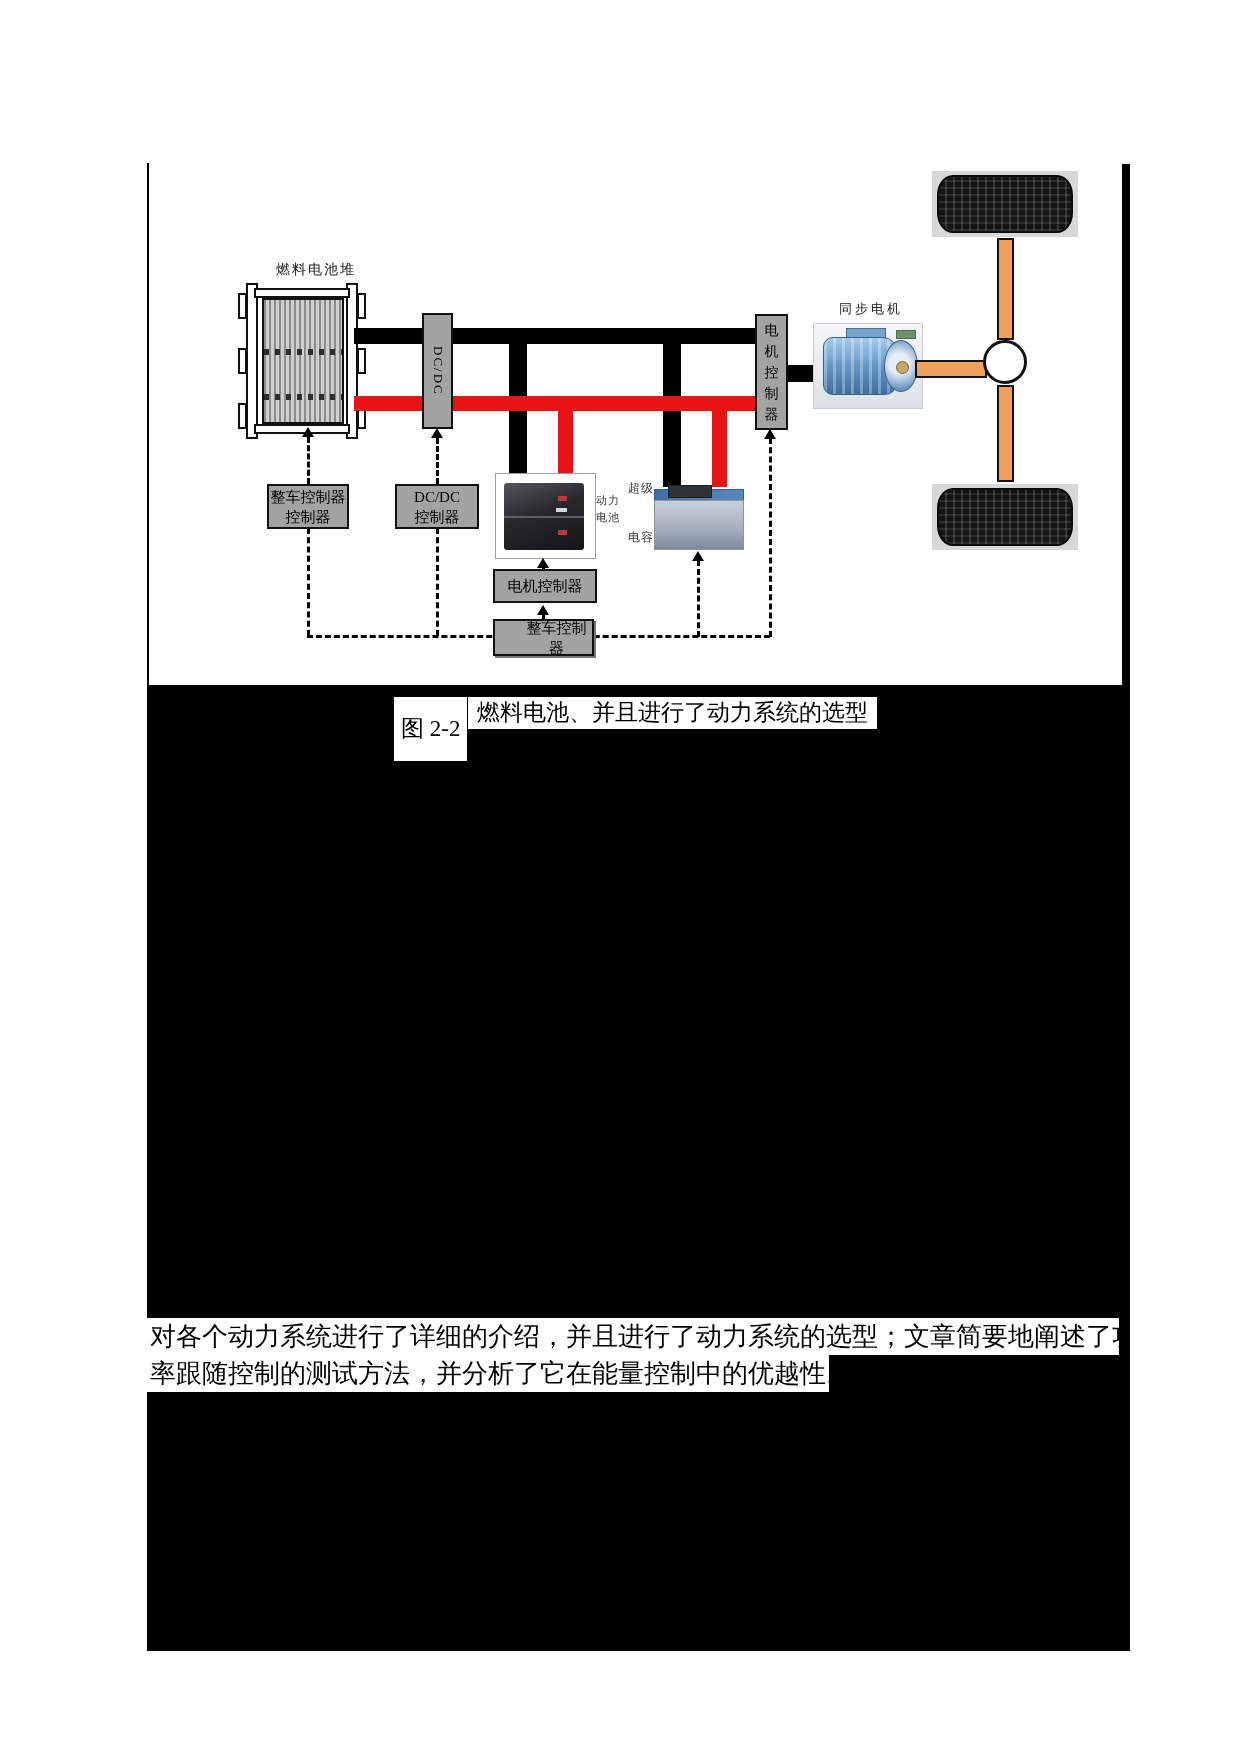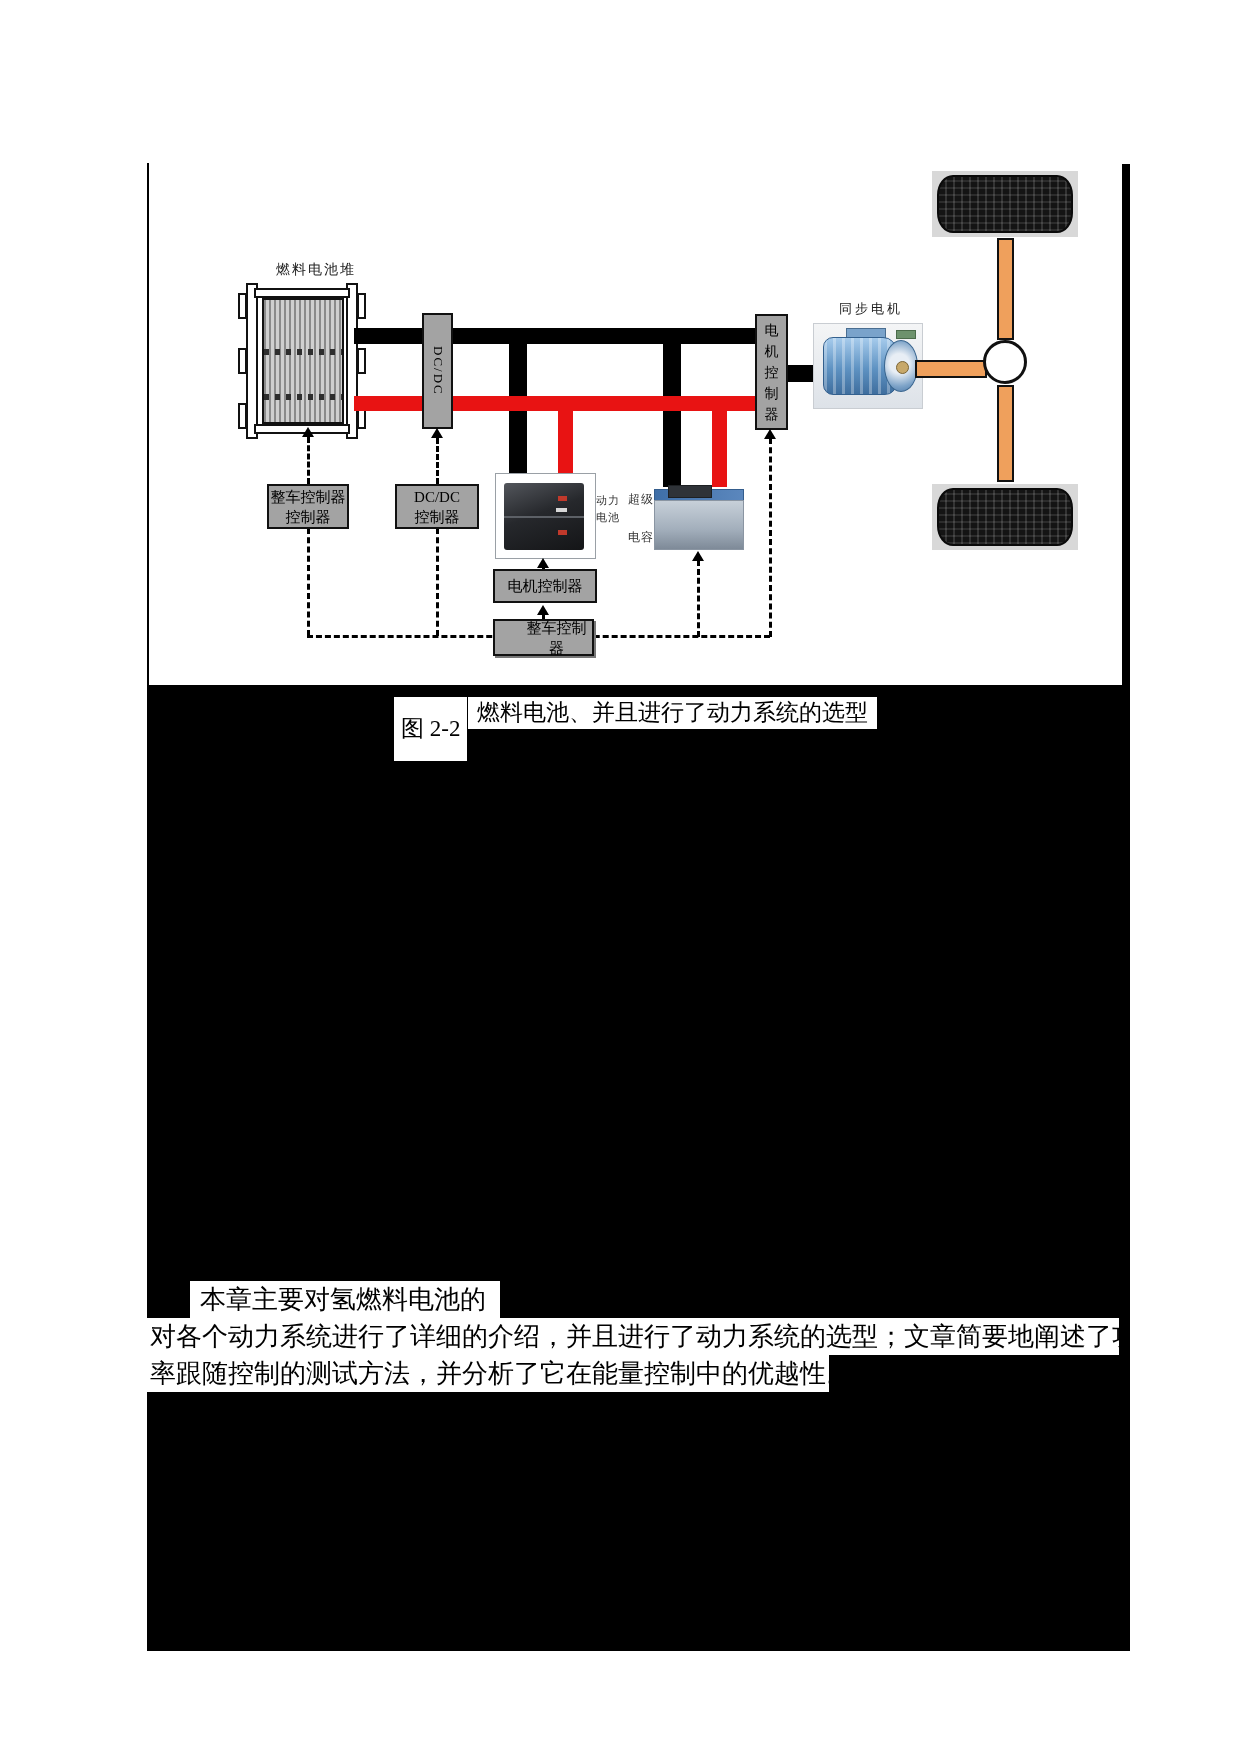--- a/index.html
+++ b/index.html
@@ -157,21 +157,21 @@
     <div class="photo batt-bg" style="left:495px;top:462px;width:101px;height:86px;">
       <div class="batt-block"></div>
       <div class="batt-split"></div>
       <div class="batt-tag" style="left:62px;top:22px;"></div>
       <div class="batt-tag2" style="left:60px;top:34px;"></div>
       <div class="batt-tag" style="left:62px;top:56px;"></div>
     </div>
     <div class="small-label" style="left:596px;top:482px;font-size:11px;">动力</div>
     <div class="small-label" style="left:596px;top:499px;font-size:11px;">电池</div>
 
-    <div class="small-label" style="left:628px;top:480px;">超级</div>
+    <div class="small-label" style="left:628px;top:469px;">超级</div>
     <div class="small-label" style="left:628px;top:518px;">电容</div>
     <div class="photo" style="left:654px;top:474px;width:92px;height:68px;">
       <div class="sc-top"></div>
       <div class="sc-mod"></div>
       <div class="sc-body"></div>
     </div>
 
     <div class="dash-v" style="left:307px;top:426px;height:47px;"></div>
     <div class="dash-v" style="left:307px;top:517px;height:108px;"></div>
     <div class="dash-v" style="left:436px;top:427px;height:46px;"></div>
@@ -211,23 +211,20 @@
 
   <div class="black-block"></div>
 
   <div class="hl caption-run" style="left:394px;top:686px;padding:16px 7px;">
     <span>图 2-2</span>
   </div>
   <div class="hl caption-run" style="left:468px;top:686px;padding:0 9px;">
     <span>燃料电池、并且进行了动力系统的选型</span>
   </div>
 
-  <div class="hl body-run" style="left:190px;top:1270px;width:300px;padding-left:10px;">
-    <span>本章主要对氢燃料电池的</span>
-  </div>
   <div class="hl body-run" style="left:147px;top:1307px;width:969px;padding-left:3px;">
     <span>对各个动力系统进行了详细的介绍，并且进行了动力系统的选型；文章简要地阐述了功</span>
   </div>
   <div class="hl body-run" style="left:147px;top:1344px;width:679px;padding-left:3px;">
     <span>率跟随控制的测试方法，并分析了它在能量控制中的优越性。</span>
   </div>
 
 </div>
 
 </body></html>

